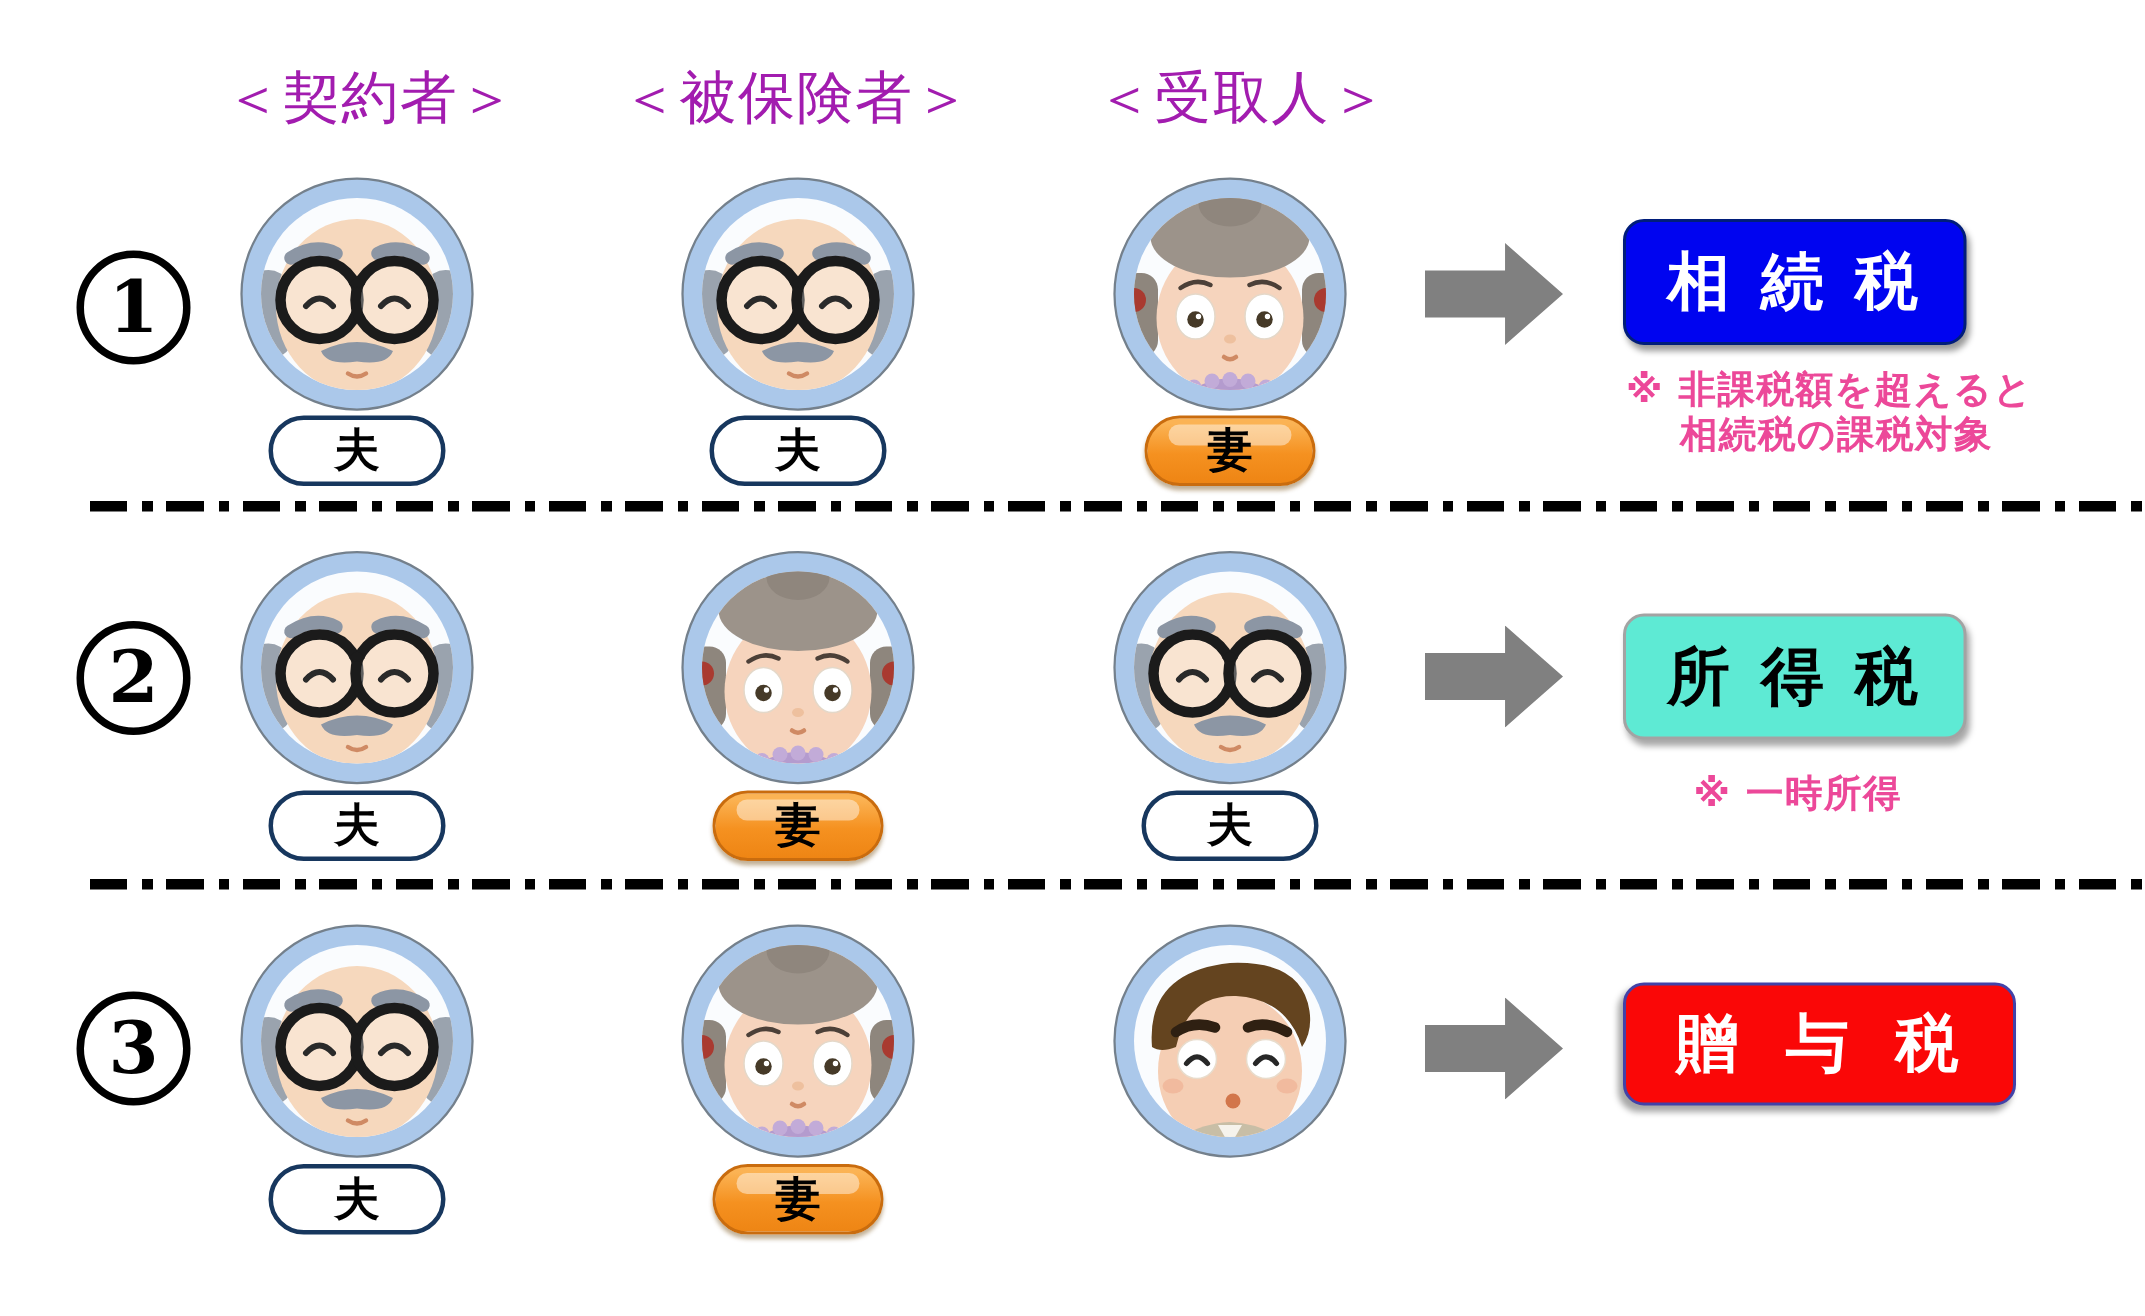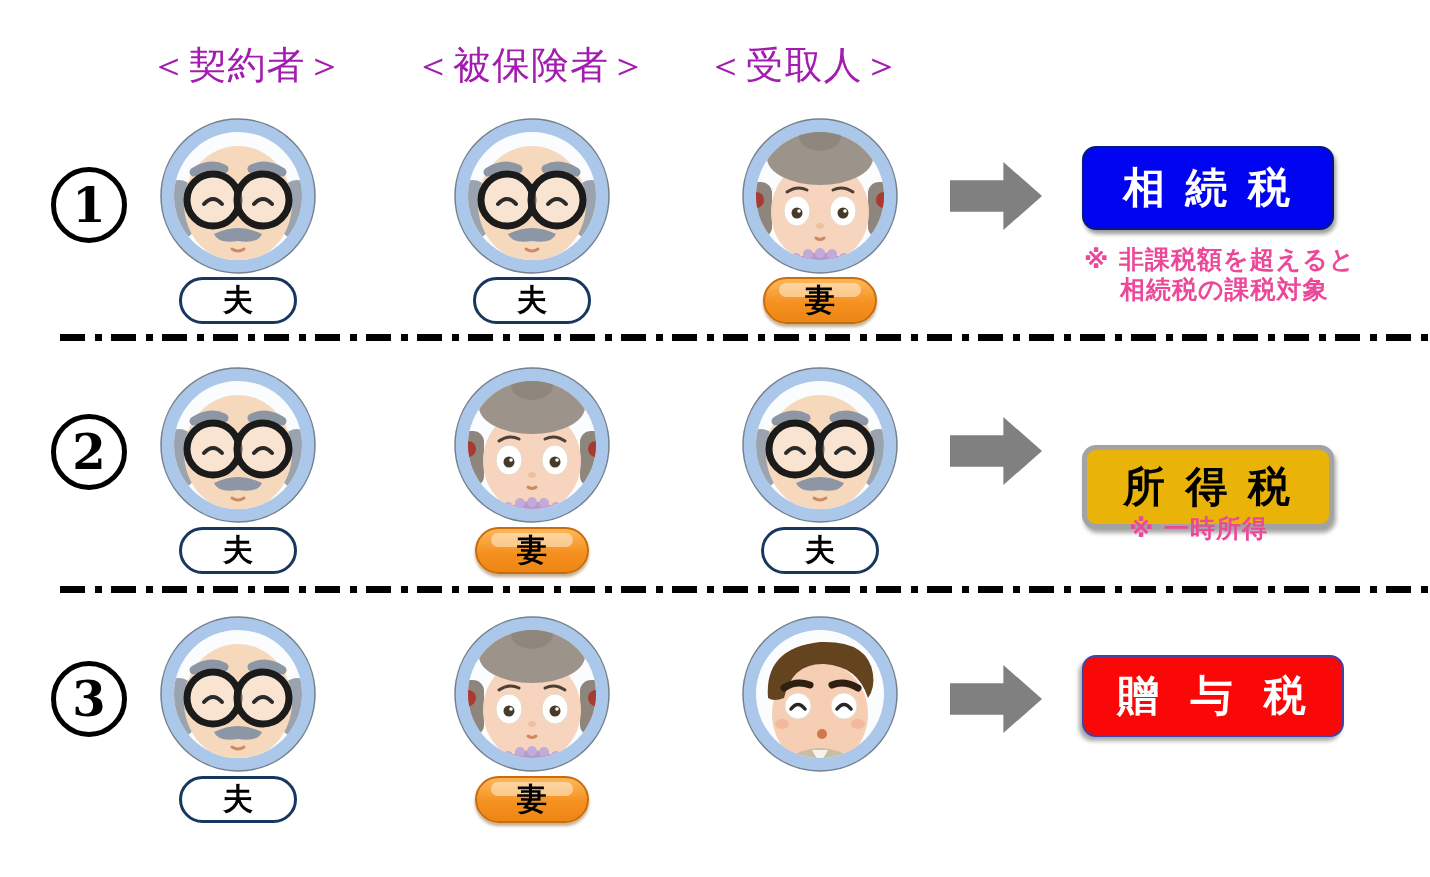--- a/index.html
+++ b/index.html
@@ -5,21 +5,21 @@
   html,body{margin:0;padding:0;background:#fff;}
   .canvas{
     position:relative;width:1430px;height:877px;background:#ffffff;
     font-family:"DejaVu Sans",sans-serif;overflow:hidden;
   }
   
   .col-header{
     position:absolute;top:40px;transform:translateX(-50%);
     font-size:38px;color:#a21caf;white-space:nowrap;letter-spacing:1px;
   }
-  .col-header.c1{left:247px;} .col-header.c2{left:531px;} .col-header.c3{left:804px;}
+  .col-header.c1{left:247px;} .col-header.c2{left:531px;} .col-header.c3{left:828px;}
 
   
   .num-badge{
     position:absolute;left:51px;width:66px;height:66px;border:5px solid #000;
     border-radius:50%;display:flex;align-items:center;justify-content:center;
     font-family:"DejaVu Serif",serif;font-weight:bold;font-size:48px;color:#000;
     background:#fff;
   }
   .num-badge.r1{top:167px;} .num-badge.r2{top:414px;} .num-badge.r3{top:661px;}
 
@@ -49,32 +49,31 @@
 
   
   .arrow{
     position:absolute;left:950px;width:92px;height:68px;background:#808080;
     clip-path:polygon(0 27%,58% 27%,58% 0,100% 50%,58% 100%,58% 73%,0 73%);
   }
   .arrow.r1{top:162px;} .arrow.r2{top:417px;} .arrow.r3{top:665px;}
 
   
   .tax-box{
-    position:absolute;left:1082px;width:252px;height:84px;border-radius:14px;
+    position:absolute;left:1082px;width:229px;height:84px;border-radius:14px;
     box-sizing:border-box;display:flex;align-items:center;justify-content:center;
     font-size:42px;font-weight:bold;letter-spacing:3px;white-space:nowrap;
   }
   .tax-inheritance{
     top:146px;background:#0004f0;color:#fff;border:2px solid #001d7a;
     box-shadow:2px 4px 4px rgba(0,0,0,.4);
   }
   .tax-income{
-    top:409px;background:#eab308;color:#000;border:5px solid #a3a3a3;
+    top:409px;background:#5eead4;color:#000;border:2px solid #a3a3a3;
     box-shadow:2px 4px 4px rgba(0,0,0,.35);
-    margin-top:36px;
   }
   .tax-gift{
     top:655px;width:262px;height:82px;background:#fa0707;color:#fff;
     border:2px solid #4242a8;box-shadow:-3px 4px 4px rgba(0,0,0,.35);font-family:Liberation Mono, monospace;
   }
 
   
   .note{
     position:absolute;color:#ec4899;font-weight:bold;font-size:25px;
     white-space:nowrap;letter-spacing:1px;

